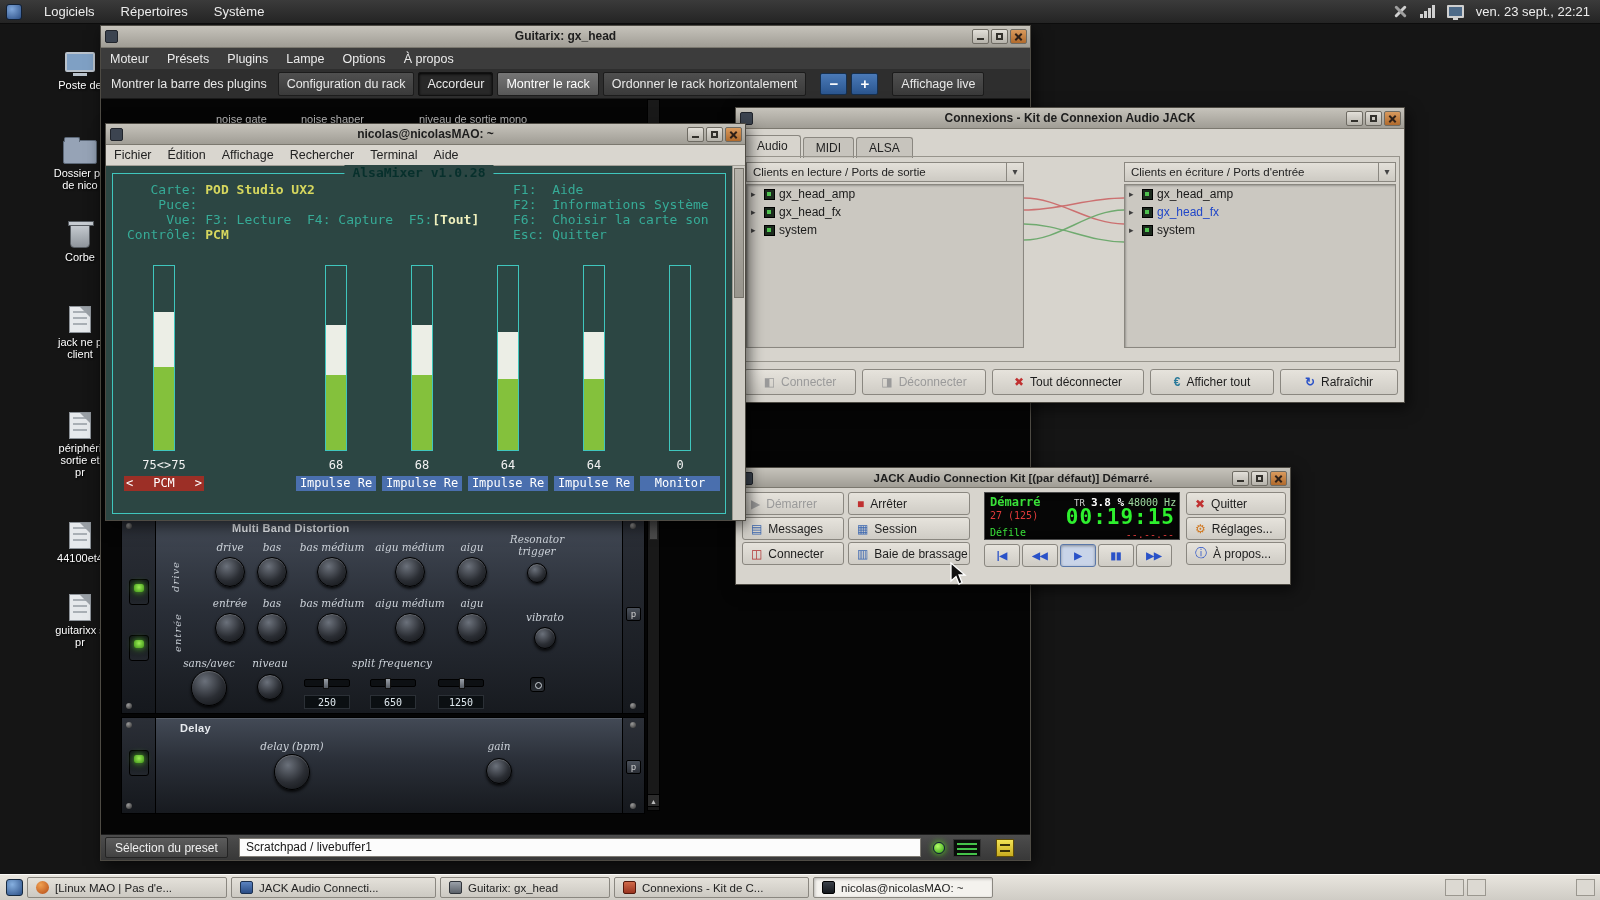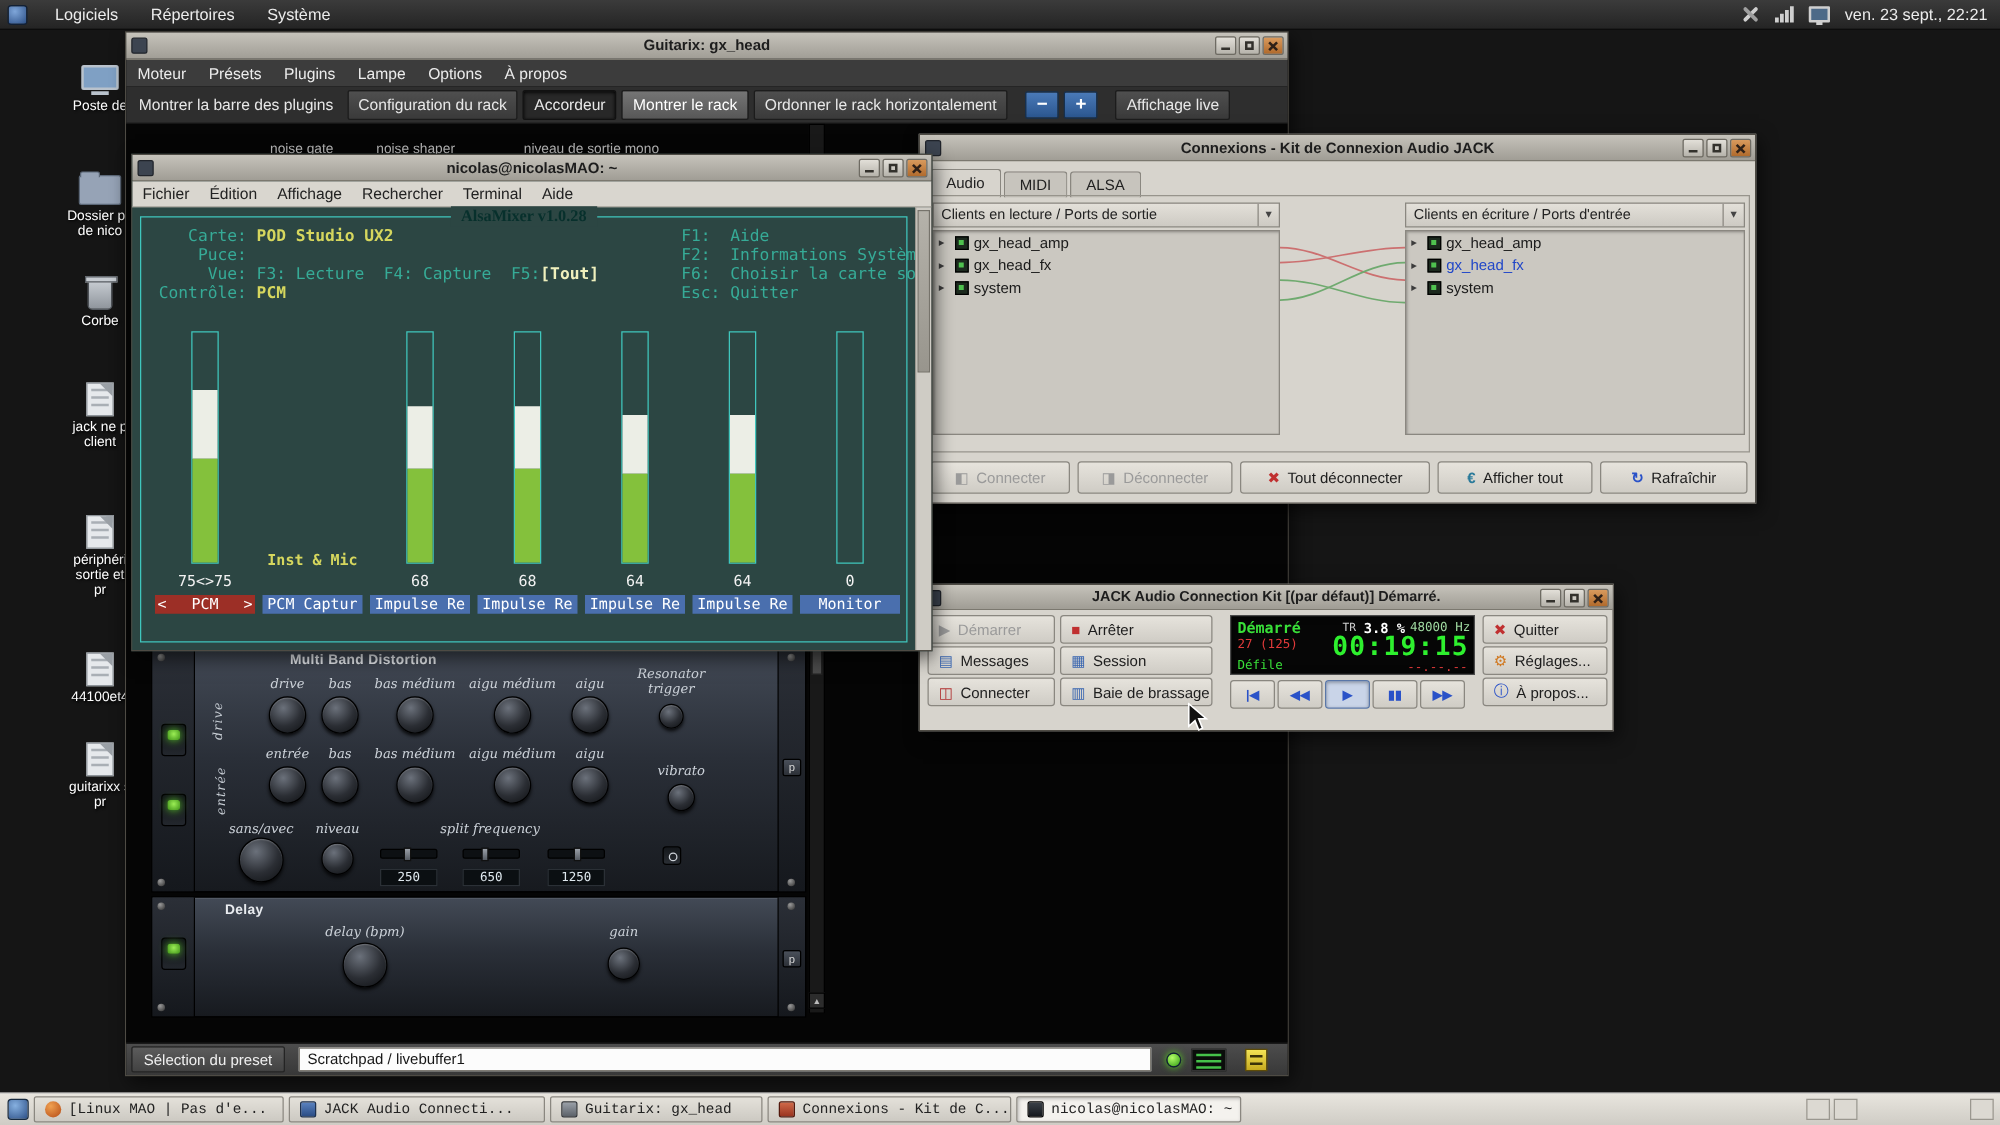--- a/index.html
+++ b/index.html
@@ -130,26 +130,26 @@
 
   
   #term-win { left:105px; top:123px; width:641px; height:398px; z-index:40; background:#2c4643; }
   .t-menubar { height:21px; background:#d9d6cf; border-bottom:1px solid #a3a098; display:flex; align-items:center; }
   .t-menubar span { color:#222; font-size:12.5px; padding:0 8px; }
   .t-body { position:absolute; left:0; top:42px; right:13px; bottom:0; background:#2c4643; font-family:"DejaVu Sans Mono","Liberation Mono",monospace; font-size:13px; }
   .t-scroll { position:absolute; top:42px; right:0; bottom:0; width:13px; background:#cfccc5; border-left:1px solid #9a978f; }
   .t-thumb { position:absolute; left:1px; right:1px; top:2px; height:130px; background:linear-gradient(#b5b2aa,#98958d); border:1px solid #76736b; }
   .alsa-box { position:absolute; left:6px; top:7px; width:614px; height:341px; border:1px solid #3fc6bd; }
   .alsa-title { position:absolute; left:50%; top:-9px; transform:translateX(-50%); background:#2c4643; padding:0 8px;
-    color:#07302c; font-weight:bold;font-family:Liberation Serif, serif; }
+    color:#07302c; font-weight:bold; }
   .mx-line { position:absolute; left:14px; white-space:pre; }
   .mx-line .lab { color:#36ab97; }
   .mx-line .val { color:#d6d75e; font-weight:bold;text-align:right; }
   .mx-line .ext { color:#eff0bd; font-weight:bold; }
-  .mx-help { position:absolute; left:400px; white-space:pre; color:#36ab97;margin-left:32px; }
+  .mx-help { position:absolute; left:400px; white-space:pre; color:#36ab97; }
   #mixer-columns { position:absolute; left:7px; top:88px; width:600px; height:232px; font-size:12px; }
   .mx-col { position:absolute; top:0; width:80px; height:232px; }
   .mx-bar { position:absolute; top:3px; left:29px; width:22px; height:186px; border:1px solid #3fc6bd;
     display:flex; flex-direction:column; justify-content:flex-end; }
   .mx-fill-white { background:#eceee6; }
   .mx-fill-green { background:#84c13c; }
   .mx-caption { position:absolute; top:179px; left:0; width:100%; text-align:center; color:#d6d75e; font-weight:bold; }
   .mx-value { position:absolute; top:196px; left:0; width:100%; text-align:center; color:#f2f2f2; }
   .mx-label { position:absolute; top:214px; left:0; width:100%; height:15px; line-height:15px; background:#4a6fae; color:#fff; text-align:center; }
   .mx-sel { background:#9c2f26; display:flex; justify-content:space-between; padding:0 2px; }
@@ -198,21 +198,21 @@
 
   
   #cursor { position:absolute; left:950px; top:562px; z-index:90; }
 
   
   #taskbar { position:absolute; left:0; top:874px; width:1600px; height:26px; z-index:100;
     background:linear-gradient(#e8e5de,#cfccc5); border-top:1px solid #fbfaf7; display:flex; align-items:center; }
   .tb-logo { width:17px; height:17px; margin-left:6px; border-radius:3px; background:radial-gradient(circle at 35% 30%, #86b0e0, #2c4f86); border:1px solid #16293f; }
   .task { height:21px; margin-left:4px; padding:0 8px; display:flex; align-items:center; gap:6px;
     background:linear-gradient(#e4e1da,#ccc9c2); border:1px solid #8a8780; border-radius:2px;
-    font-size:11.5px; color:#222; white-space:nowrap; overflow:hidden;font-family:Liberation Mono, monospace; }
+    font-size:11.5px; color:#222; white-space:nowrap; overflow:hidden; }
   .task.active { background:#f4f2ee; box-shadow:inset 1px 1px 3px rgba(0,0,0,.25); }
   .task .tic { width:13px; height:13px; border-radius:2px; flex:none; }
   .tic.web { background:radial-gradient(circle at 35% 30%, #f0a050, #b44a16); border-radius:50%; }
   .tic.jack { background:linear-gradient(#5a82c0,#2b4d85); border:1px solid #1c3050; }
   .tic.gx { background:linear-gradient(#9aa0a8,#5c626a); border:1px solid #30343a; }
   .tic.connx { background:linear-gradient(#d06a4a,#9a3420); border:1px solid #53180c; }
   .tic.term { background:linear-gradient(#3a4048,#15181d); border:1px solid #000; }
   .tray-box { position:absolute; top:4px; width:19px; height:17px; background:#dcd9d2; border:1px solid #9a978f; }
 </style>
 </head>
@@ -659,25 +659,20 @@
               <div class="mx-bar">
                 <div class="mx-fill-white" style="height: 55px;"></div>
                 <div class="mx-fill-green" style="height: 83px;"></div>
               </div>
               <div class="mx-value">75&lt;&gt;75</div>
               <div class="mx-label mx-sel">
                 <span>&lt;</span>
                 <span>PCM</span>
                 <span>&gt;</span>
               </div>
-            </div>
-            <div class="mx-col" style="left: 90px;">
-              <div class="mx-caption">Inst &amp; Mic</div>
-              <div class="mx-value"></div>
-              <div class="mx-label">PCM Captur</div>
             </div>
             <div class="mx-col" style="left: 176px;">
               <div class="mx-bar">
                 <div class="mx-fill-white" style="height: 50px;"></div>
                 <div class="mx-fill-green" style="height: 75px;"></div>
               </div>
               <div class="mx-value">68</div>
               <div class="mx-label">Impulse Re</div>
             </div>
             <div class="mx-col" style="left: 262px;">

